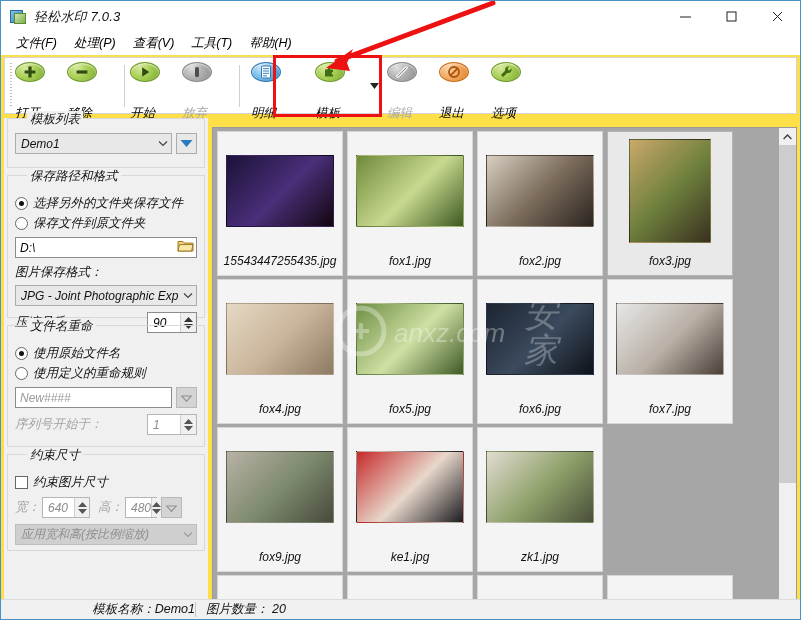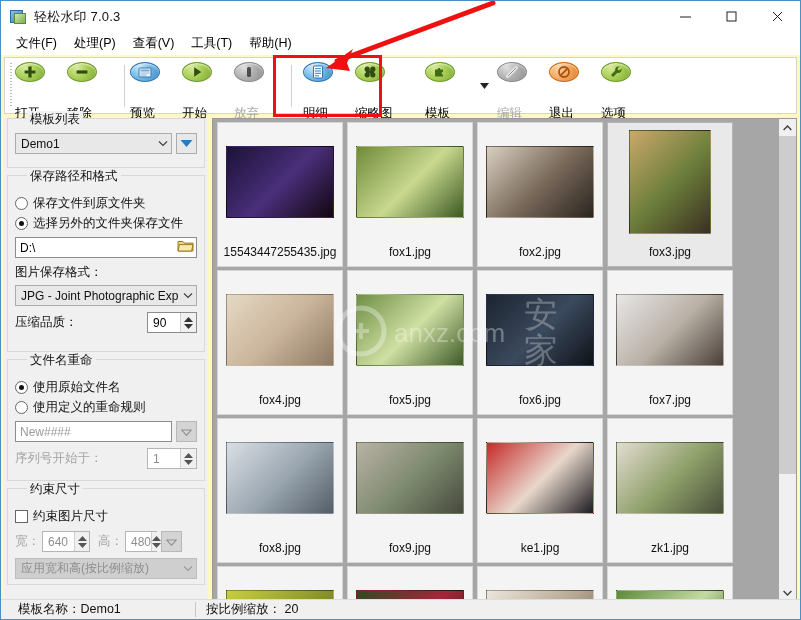--- a/index.html
+++ b/index.html
@@ -7,23 +7,24 @@
     margin: 0; padding: 0;
     width: 801px; height: 620px;
     overflow: hidden;
     font-family: "Liberation Sans", "DejaVu Sans", sans-serif;
     font-size: 12px;
     background: #f0f0f0;
   }
   #app {
     position: relative;
     width: 801px; height: 620px;
-    background: #fef9c3;
+    background: #fde047;
     border: 1px solid #4a90c4;
     overflow: hidden;
+    font-style: italic;
   }
 
   
   #titlebar {
     position: absolute; left: 0; top: 0; width: 799px; height: 31px;
     background: #ffffff;
     display: flex; align-items: center;
   }
   #app-icon {
     width: 17px; height: 17px; margin-left: 9px; margin-right: 7px;
@@ -141,21 +142,21 @@
     width: 16px; height: 19px; border-left: 1px solid #cfcfcf; background: #f0f0f0;
     display: flex; flex-direction: column; align-items: center; justify-content: center;
   }
   .smallsq {
     width: 21px; height: 21px; background: #d4d4d4; border: 1px solid #b8b8b8;
     display: flex; align-items: center; justify-content: center; margin-left: 4px;
   }
 
   
   #rightpanel {
-    position: absolute; left: 211px; top: 117px; width: 585px; height: 484px;
+    position: absolute; left: 211px; top: 126px; width: 585px; height: 484px;
     background: #a6a6a6; border: 1px solid #9a9a9a; overflow: hidden;
   }
   #thumbgrid { position: absolute; left: 0; top: 0; width: 566px; }
   .trow { display: flex; }
   .tile {
     background: #f4f4f4; border: 1px solid #d6d6d6; margin: 3px 0 0 4px;
     display: flex; flex-direction: column; align-items: center;
     padding-top: 7px; width: 126px; height: 145px;
   }
   .tile.selected { background: #e9e9e9; border-color: #b5b5b5; width: 126px; }
@@ -171,21 +172,21 @@
   .sb-btn { width: 17px; height: 17px; background: #f0f0f0; display:flex; align-items:center; justify-content:center; }
   #sb-track { position:absolute; left:0; top:17px; width:17px; height:448px; background:#f0f0f0; }
   #sb-thumb { position:absolute; left:0; top:0; width:17px; height:338px; background:#cdcdcd; }
 
   
   #statusbar {
     position: absolute; left: 0; bottom: 0; width: 799px; height: 20px;
     background: #f0f0f0; border-top: 1px solid #dcdcdc;
     display: flex; align-items: center; font-size: 12.5px; color: #111;
   }
-  #st-1 { width: 194px; padding-left: 17px; white-space: nowrap; }
+  #st-1 { width: 194px; padding-left: 17px; white-space: nowrap; text-align: right; }
   #st-sep { width: 1px; height: 15px; background: #c8c8c8; }
   #st-2 { padding-left: 10px; white-space: nowrap; }
 
   
   #annot { position: absolute; left: 0; top: 0; width: 801px; height: 620px; pointer-events: none; }
 
   
   #watermark {
     position: absolute; left: 205px; top: 295px; width: 400px; height: 70px;
     pointer-events: none; opacity: .33;
@@ -246,31 +247,20 @@
       <div class="circ green">
         <svg width="18" height="18" viewBox="0 0 18 18">
             <rect x="3.6" y="7.4" width="10.8" height="3.2" fill="#2f4d12"></rect>
           </svg>
       </div>
       <div class="lbl">移除</div>
     </div>
 
     <div class="tb-sep"></div>
 
-    <div class="tb-btn">
-      <div class="circ blue">
-        <svg width="18" height="18" viewBox="0 0 18 18">
-          <rect x="3" y="5" width="12" height="9" rx="1" fill="#eef6fc" stroke="#2f76b0" stroke-width="1"></rect>
-          <rect x="4.5" y="6.5" width="9" height="2" fill="#7aa8cc"></rect>
-          <rect x="4.5" y="9.5" width="9" height="1.2" fill="#9cc0dc"></rect>
-          <rect x="4.5" y="11.5" width="6" height="1.2" fill="#9cc0dc"></rect>
-        </svg>
-      </div>
-      <div class="lbl">预览</div>
-    </div>
 
     <div class="tb-btn">
       <div class="circ green">
         <svg width="18" height="18" viewBox="0 0 18 18">
             <path d="M6.2 4.2 L13.2 9 L6.2 13.8 Z" fill="#2f4d12"></path>
           </svg>
       </div>
       <div class="lbl">开始</div>
     </div>
 
@@ -291,32 +281,20 @@
           <rect x="4.5" y="3" width="9" height="12" rx="1" fill="#ffffff" stroke="#2f76b0" stroke-width="1"></rect>
           <rect x="6" y="5" width="6" height="1.2" fill="#4e94c8"></rect>
           <rect x="6" y="7.4" width="6" height="1.2" fill="#4e94c8"></rect>
           <rect x="6" y="9.8" width="6" height="1.2" fill="#4e94c8"></rect>
           <rect x="6" y="12.2" width="4" height="1.2" fill="#4e94c8"></rect>
         </svg>
       </div>
       <div class="lbl">明细</div>
     </div>
 
-    <div class="tb-btn" style="width:58px;">
-      <div class="circ green">
-        <svg width="18" height="18" viewBox="0 0 18 18">
-          <circle cx="6.2" cy="6.2" r="2.6" fill="#2f4d12"></circle>
-            <circle cx="11.8" cy="6.2" r="2.6" fill="#2f4d12"></circle>
-          <circle cx="6.2" cy="11.8" r="2.6" fill="#2f4d12"></circle>
-            <circle cx="11.8" cy="11.8" r="2.6" fill="#2f4d12"></circle>
-          <rect x="5" y="7.4" width="8" height="3.2" fill="#2f4d12"></rect>
-        </svg>
-      </div>
-      <div class="lbl">缩略图</div>
-    </div>
 
     <div class="tb-btn" style="margin-left:12px;">
       <div class="circ green">
         <svg width="18" height="18" viewBox="0 0 18 18">
           <path d="M4 6.5h2.6a1.4 1.4 0 1 1 2.8 0H12v2.4a1.4 1.4 0 1 0 0 2.8v1.8H4z" fill="#3f6a16"></path>
         </svg>
       </div>
       <div class="lbl">模板</div>
     </div>
 
@@ -372,30 +350,30 @@
         <div class="bluebtn">
           <span>
             <svg width="13" height="9" viewBox="0 0 13 9">
                 <path d="M0.5 1 L12.5 1 L6.5 8 Z" fill="#2a7ac0"></path>
               </svg>
           </span>
         </div>
       </div>
     </div>
 
-    <div class="group" style="height:177px;">
+    <div class="group" style="height:143px;">
       <div class="gtitle">保存路径和格式</div>
 
+      <div class="radio-row">
+        <span class="radio on"></span>
+        <span class="lbl-txt">选择另外的文件夹保存文件</span>
+      </div>
       <div class="radio-row">
         <span class="radio"></span>
         <span class="lbl-txt">保存文件到原文件夹</span>
-      </div>
-      <div class="radio-row">
-        <span class="radio on"></span>
-        <span class="lbl-txt">选择另外的文件夹保存文件</span>
       </div>
 
       <div class="row" style="margin-top:5px;">
         <div class="textbox">
           <span>D:\</span>
           <span class="folder">
             <svg width="17" height="14" viewBox="0 0 17 14">
               <path d="M1 2.5h5l1.4 1.6H16V12H1z" fill="#f3d07a" stroke="#9a7a20" stroke-width="1"></path>
               <path d="M2.4 5.6H16L14.6 12H1z" fill="#fae8ab" stroke="#9a7a20" stroke-width="1"></path>
             </svg>
@@ -576,26 +554,20 @@
             <div class="cap">fox6.jpg</div>
           </div>
           <div class="tile">
             <div class="ph">
               <div class="pic" style="background: linear-gradient(135deg, rgb(231, 231, 231) 0%, rgb(185, 176, 166) 52%, rgb(74, 64, 56) 100%);"></div>
             </div>
             <div class="cap">fox7.jpg</div>
           </div>
         </div>
         <div class="trow">
-          <div class="tile">
-            <div class="ph">
-              <div class="pic" style="background: linear-gradient(135deg, rgb(217, 223, 228) 0%, rgb(154, 166, 176) 52%, rgb(84, 94, 104) 100%);"></div>
-            </div>
-            <div class="cap">fox8.jpg</div>
-          </div>
           <div class="tile">
             <div class="ph">
               <div class="pic" style="background: linear-gradient(135deg, rgb(185, 178, 166) 0%, rgb(125, 138, 110) 52%, rgb(71, 74, 60) 100%);"></div>
             </div>
             <div class="cap">fox9.jpg</div>
           </div>
           <div class="tile">
             <div class="ph">
               <div class="pic" style="background: linear-gradient(135deg, rgb(198, 42, 42) 0%, rgb(232, 215, 203) 52%, rgb(28, 28, 32) 100%);"></div>
             </div>
@@ -662,21 +634,21 @@
       <text x="318" y="66" font-family="'Liberation Sans', sans-serif" font-size="34" fill="#ffffff" opacity=".85">家</text>
     </svg>
   </div>
 
   <div id="statusbar">
     <div id="st-1">
       <span>模板名称：</span><span>Demo1</span>
     </div>
     <div id="st-sep"></div>
     <div id="st-2">
-      <span>按比例缩放：</span>&nbsp;<span>20</span>
+      <span>图片数量：</span>&nbsp;<span>20</span>
     </div>
   </div>
 
   <svg id="annot">
     <rect x="273.5" y="55.5" width="106" height="59" fill="none" stroke="#ee1111" stroke-width="3"></rect>
     <line x1="492" y1="2" x2="336" y2="60" stroke="#ee1111" stroke-width="5" stroke-linecap="round"></line>
     <path d="M325 67 L352 48 L346 62 L349 70 Z" fill="#ee1111"></path>
   </svg>
 
 </div>

